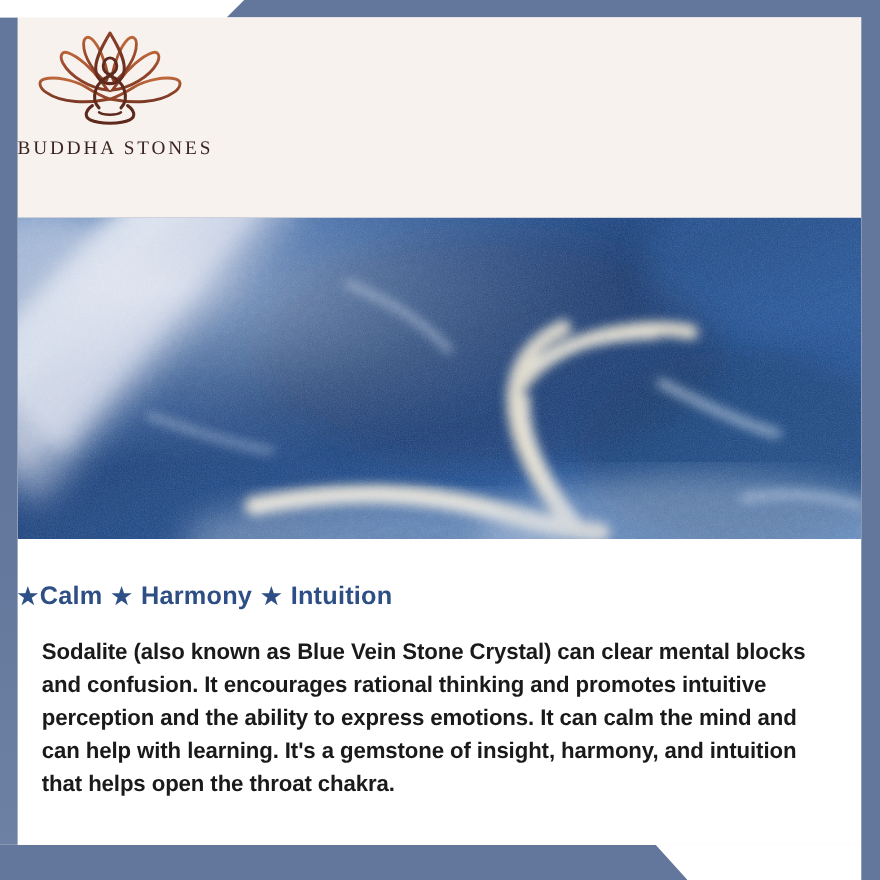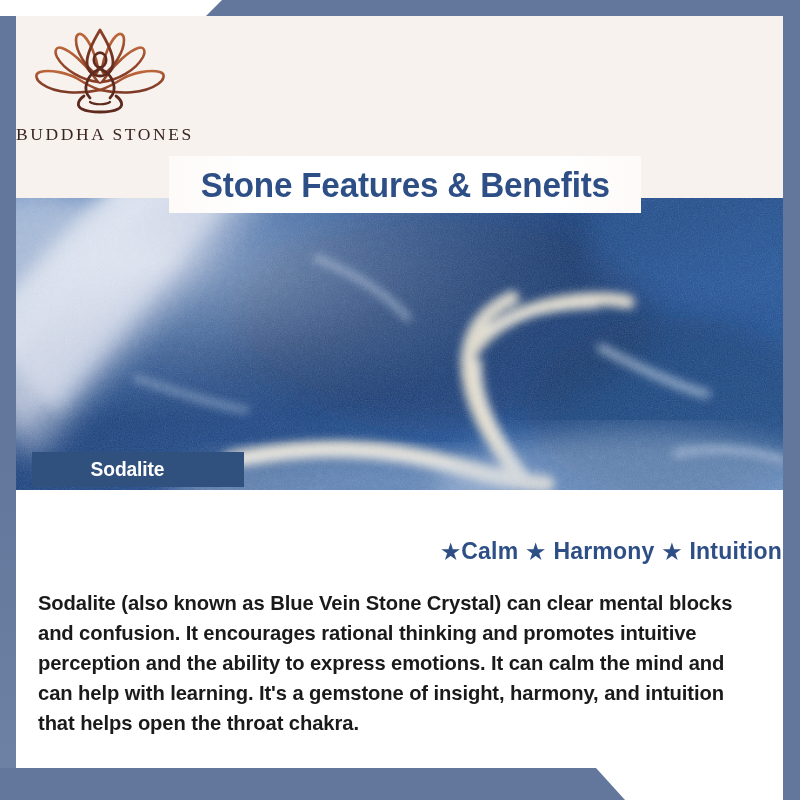--- a/index.html
+++ b/index.html
@@ -165,22 +165,22 @@
   
   .body-panel {
     position: absolute;
     top: 474px;
     left: 0;
     width: 767px;
     height: 278px;
     background: #ffffff;
   }
   .keywords {
-    margin-top: 48px;
-    text-align: right;
+    margin-top: 38px;
+    text-align: left;
     font-family: "Liberation Sans Narrow", "Liberation Sans", sans-serif;
     font-size: 23px;
     font-weight: 700;
     color: #2d4f86;
     letter-spacing: 0.2px;
     white-space: nowrap;
   }
   .keywords .kw-star {
     font-size: 21px;
     line-height: 1;
@@ -357,27 +357,21 @@
           <rect x="0" y="0" width="767" height="292" fill="url(#glowTL)" opacity="0.55"></rect>
 
           <rect x="0" y="0" width="767" height="292" filter="url(#grainCoarse)" opacity="0.30" style="mix-blend-mode:overlay"></rect>
 
           <rect x="0" y="0" width="767" height="292" filter="url(#grain)" opacity="0.42" style="mix-blend-mode:screen"></rect>
           <rect x="0" y="0" width="767" height="292" filter="url(#grain)" opacity="0.22" style="mix-blend-mode:multiply"></rect>
         </g>
       </svg>
     </div>
 
-    <div class="title-banner">
-      <span class="title-text">Stone Features &amp; Benefits</span>
-    </div>
-
-    <div class="name-bar">
-      <span class="name-text">Sodalite</span>
-    </div>
+
 
     <div class="body-panel">
 
       <div class="keywords">
         <span class="kw-star">★</span><span class="kw-word">Calm</span><span class="kw-gap"></span><span class="kw-star">★</span><span class="kw-gap"></span><span class="kw-word">Harmony</span><span class="kw-gap"></span><span class="kw-star">★</span><span class="kw-gap"></span><span class="kw-word">Intuition</span>
       </div>
 
       <p class="description">Sodalite (also known as Blue Vein Stone Crystal) can clear mental blocks and confusion. It encourages rational thinking and promotes intuitive perception and the ability to express emotions. It can calm the mind and can help with learning. It's a gemstone of insight, harmony, and intuition that helps open the throat chakra.</p>
     </div>
 

